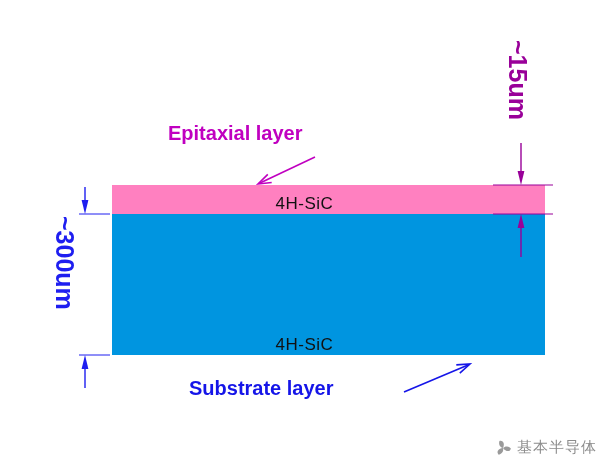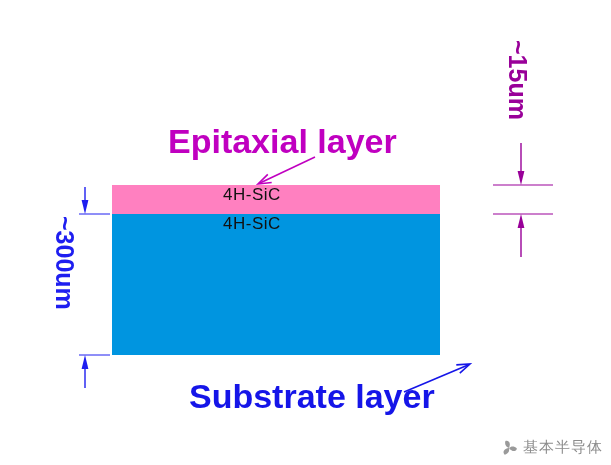--- a/index.html
+++ b/index.html
@@ -3,50 +3,50 @@
 <meta charset="utf-8">
 <style>
   html,body{margin:0;padding:0;background:#ffffff;}
   .canvas{
     position:relative;
     width:611px;height:465px;
     background:#ffffff;
     overflow:hidden;
     font-family:"Liberation Sans", sans-serif;
   }
-  .layer{position:absolute;left:112px;width:328px;display:flex;align-items:flex-start;justify-content:center;box-sizing:border-box;}
+  .layer{position:absolute;left:112px;width:433px;display:flex;align-items:flex-end;justify-content:center;box-sizing:border-box;}
   .layer-epitaxial{top:185px;height:29px;background:var(--epi_pink,#ff80c0);}
   .layer-substrate{top:214px;height:141px;background:var(--substrate_blue,#0095e0);}
   .material{
     font-size:17px;
     color:var(--material_text,#111111);
     padding-right:48px;
     letter-spacing:0.5px;
   }
-  .big-label{position:absolute;font-weight:bold;font-size:34px;line-height:1.15;white-space:nowrap;}
+  .big-label{position:absolute;font-weight:bold;font-size:20px;line-height:1.15;white-space:nowrap;}
   .label-epitaxial{left:168px;top:122px;color:var(--epitaxial_label,#c000c0);}
   .label-substrate{left:181px;top:377px;color:var(--substrate_label,#1515e8);margin-left:8px;}
   .dim-text{
     position:absolute;
     writing-mode:vertical-rl;
     font-weight:bold;
     font-size:25px;
     white-space:nowrap;
   }
   .dim-15{left:503px;top:40px;color:var(--dim_purple,#990099);}
   .dim-300{left:50px;top:216px;color:var(--dim_blue,#1e1ef0);}
   .overlay{position:absolute;left:0;top:0;}
   .stroke-purple{stroke:var(--dim_purple,#990099);fill:none;}
   .fill-purple{fill:var(--dim_purple,#990099);stroke:none;}
   .stroke-dimblue{stroke:var(--dim_blue,#1e1ef0);fill:none;}
   .fill-dimblue{fill:var(--dim_blue,#1e1ef0);stroke:none;}
   .stroke-magenta{stroke:var(--epitaxial_label,#c000c0);fill:none;}
   .stroke-bluelabel{stroke:var(--substrate_label,#1515e8);fill:none;}
   .watermark{
-    position:absolute;right:8px;bottom:8px;
+    position:absolute;right:14px;bottom:8px;
     display:flex;align-items:center;gap:5px;
     color:var(--watermark_gray,#8c8c8c);
     font-size:15px;letter-spacing:1px;
   }
 </style>
 </head>
 <body>
 
 <div class="canvas">
 

